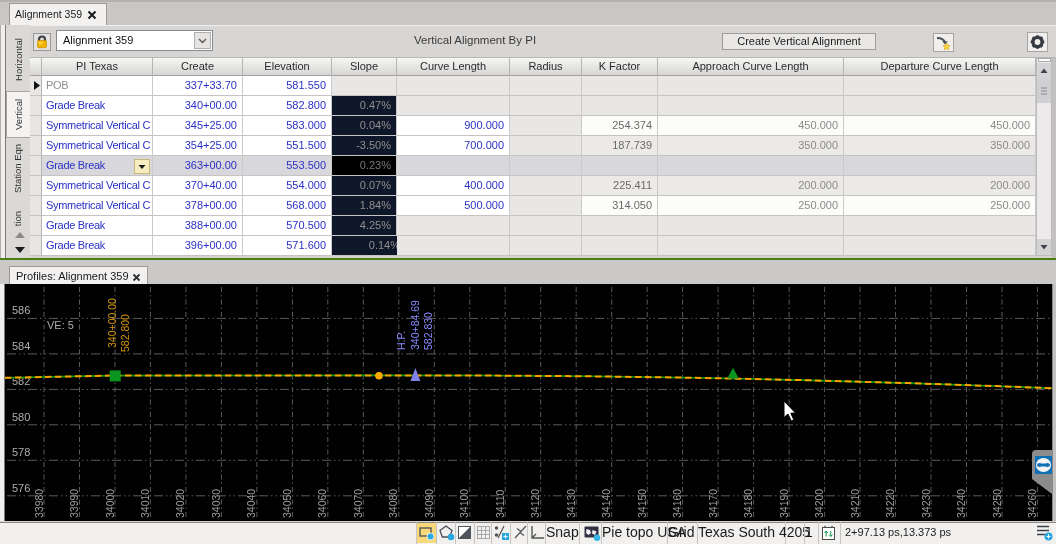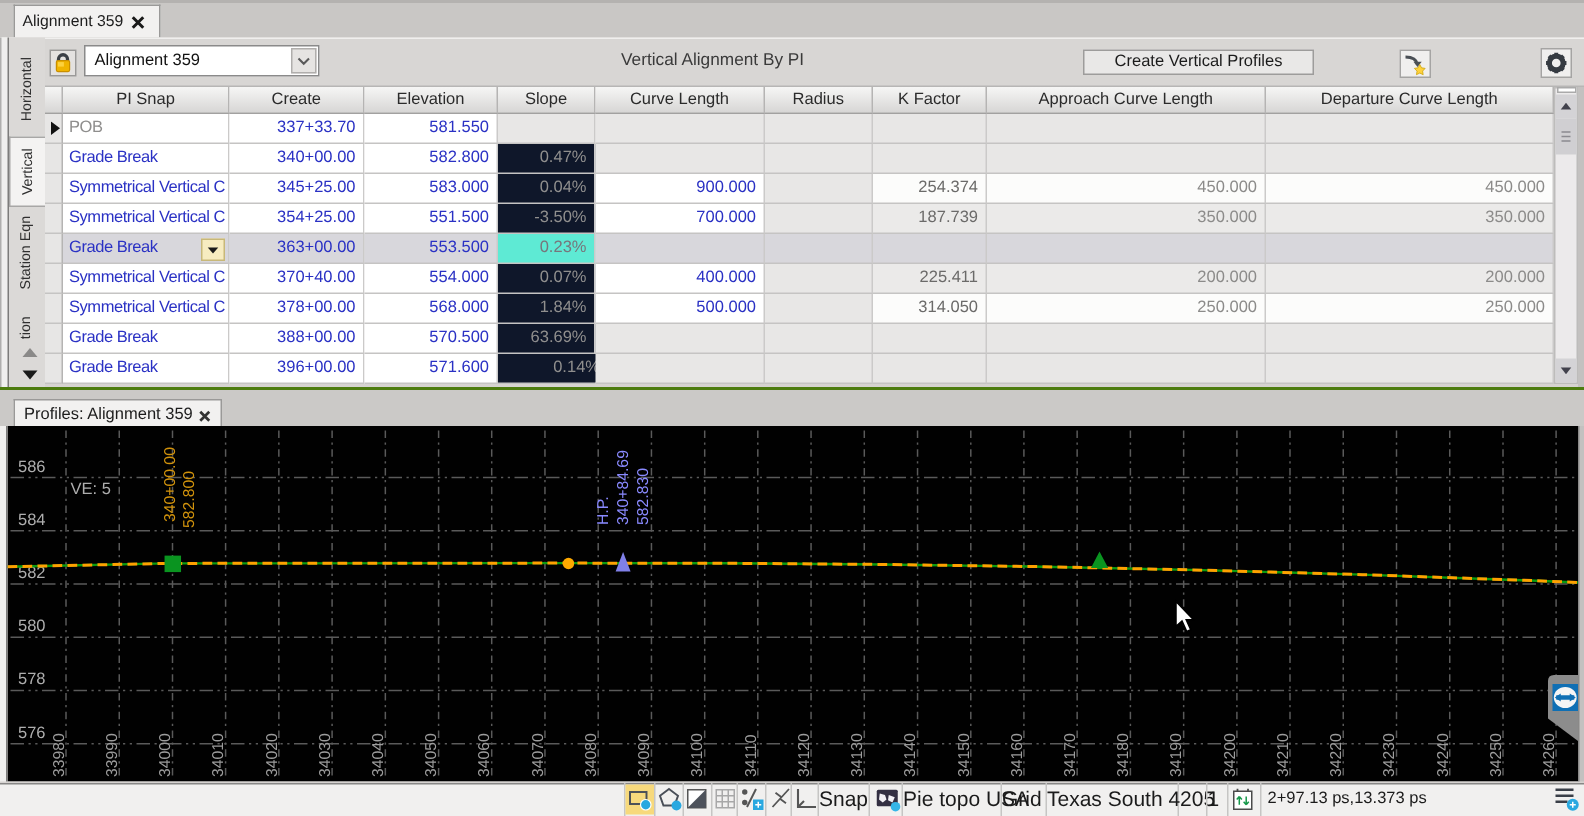--- a/index.html
+++ b/index.html
@@ -25,21 +25,21 @@
 .num{text-align:right;padding-right:5px}
 .txt{padding-left:4px;letter-spacing:-0.3px}
 .w{background:#fff;color:#2a31c4}
 .e{background:#e8e7e6}
 .sl{background:#0f172a;color:#908f8e}
 .kw{background:#fcfcfb;color:#6b6a69}
 .kg{background:#ebeae9;color:#6b6a69}
 .aw{background:#fcfcfb;color:#8c8b8a}
 .ag{background:#ebeae9;color:#8c8b8a}
 .se{background:#d8d7dc}
-.ssl{background:#5eead4;color:#77767b}
+.ssl{background:#000000;color:#77767b}
 .sw{background:#d8d7dc;color:#2a31c4}
 .gut{background:#e7e6e5;border-right:1px solid #b5b4b3;border-bottom:1px solid #c5c4c3}
 .sbar{left:0;top:522px;width:1056px;height:22px;background:#f1f0ef;border-top:1px solid #888786}
 .seg{top:522px;height:36px;border-right:1px solid #c6c5c4;font-size:14px;color:#1b1b1b;line-height:21px;text-align:left;white-space:nowrap}
 .ptabbar{left:0;top:258px;width:1056px;height:26px;background:#cbc9c7;border-top:2px solid #4d7c0f}
 .ptab{left:9px;top:6px;width:139px;height:20px;background:#f2f1f0;border:1px solid #9a9998;border-bottom:none;font-size:11px;color:#1c1c1c;line-height:19px;padding-left:6px}
 </style></head><body>
 <div class="abs tbar"></div>
 <div class="abs tab1">Alignment 359
  <svg class="abs" style="left:77px;top:6px" width="10" height="10">
@@ -54,21 +54,21 @@
   <rect x="4.6" y="7.4" width="4" height="3" fill="#ffd84d" opacity="0.8"></rect>
  </svg>
 </div>
 <div class="abs combo">
     <span class="abs combotxt">Alignment 359</span>
  <div class="abs combobtn"><svg width="15" height="15">
         <path d="M4 6 L7.5 9.5 L11 6" fill="none" stroke="#5a5a5a" stroke-width="1.4"></path>
       </svg></div>
 </div>
 <div class="abs title">Vertical Alignment By PI</div>
-<div class="abs cvbtn">Create Vertical Profiles</div>
+<div class="abs cvbtn">Create Vertical Alignment</div>
 <div class="abs icobtn" style="left:933px;top:33px">
  <svg width="19" height="17">
   <path d="M3 4 Q10 4 11 9" fill="none" stroke="#4a4f55" stroke-width="2"></path>
   <path d="M8.3 7.2 L13.8 7.2 L11 10.6 Z" fill="#4a4f55"></path>
   <path d="M12.5 9 l1.2 2.2 2.4 0.4 -1.7 1.8 0.4 2.4 -2.3-1.1 -2.2 1.1 0.4-2.4 -1.8-1.8 2.5-0.4 Z" fill="#ffd23d" stroke="#c9a000" stroke-width="0.5"></path>
  </svg>
 </div>
 <div class="abs icobtn" style="left:1027px;top:32px;width:21px;height:20px">
  <svg width="19" height="18" viewBox="0 0 19 18">
   <g stroke="#363b42" stroke-width="2.6" fill="none">
@@ -92,21 +92,21 @@
     <span>tion</span>
   </div>
 <svg class="abs" style="left:14px;top:231px" width="12" height="8">
     <path d="M6 1 L11 7 L1 7 Z" fill="#8a8988"></path>
   </svg>
 <svg class="abs" style="left:14px;top:246px" width="12" height="8">
     <path d="M1 1 L11 1 L6 7 Z" fill="#1a1a1a"></path>
   </svg>
 <div class="abs grid">
 <div class="abs hc" style="left:0px;width:12px"></div>
-<div class="abs hc" style="left:12px;width:111px">PI Snap</div>
+<div class="abs hc" style="left:12px;width:111px">PI Texas</div>
 <div class="abs hc" style="left:123px;width:90px">Create</div>
 <div class="abs hc" style="left:213px;width:89px">Elevation</div>
 <div class="abs hc" style="left:302px;width:65px">Slope</div>
 <div class="abs hc" style="left:367px;width:113px">Curve Length</div>
 <div class="abs hc" style="left:480px;width:72px">Radius</div>
 <div class="abs hc" style="left:552px;width:76px">K Factor</div>
 <div class="abs hc" style="left:814px;width:192px">Departure Curve Length</div>
 <div class="abs hc" style="left:628px;width:186px">Approach Curve Length</div>
 <div class="abs row" style="top:18px">
       <div class="abs c gut" style="left:0;width:12px">
@@ -196,21 +196,21 @@
       <div class="abs c e" style="left:480px;width:72px"></div>
       <div class="abs c kw num" style="left:552px;width:76px">314.050</div>
       <div class="abs c aw num" style="left:628px;width:186px">250.000</div>
       <div class="abs c aw num" style="left:814px;width:192px">250.000</div>
     </div>
 <div class="abs row" style="top:158px">
       <div class="abs c gut" style="left:0;width:12px"></div>
       <div class="abs c w txt" style="left:12px;width:111px">Grade Break</div>
       <div class="abs c w num" style="left:123px;width:90px">388+00.00</div>
       <div class="abs c w num" style="left:213px;width:89px">570.500</div>
-      <div class="abs c sl num" style="left:302px;width:65px">63.69%</div>
+      <div class="abs c sl num" style="left:302px;width:65px">4.25%</div>
       <div class="abs c e" style="left:367px;width:113px"></div>
       <div class="abs c e" style="left:480px;width:72px"></div>
       <div class="abs c e" style="left:552px;width:76px"></div>
       <div class="abs c e" style="left:628px;width:186px"></div>
       <div class="abs c e" style="left:814px;width:192px"></div>
     </div>
 <div class="abs row" style="top:178px">
       <div class="abs c gut" style="left:0;width:12px"></div>
       <div class="abs c w txt" style="left:12px;width:111px">Grade Break</div>
       <div class="abs c w num" style="left:123px;width:90px">396+00.00</div>

